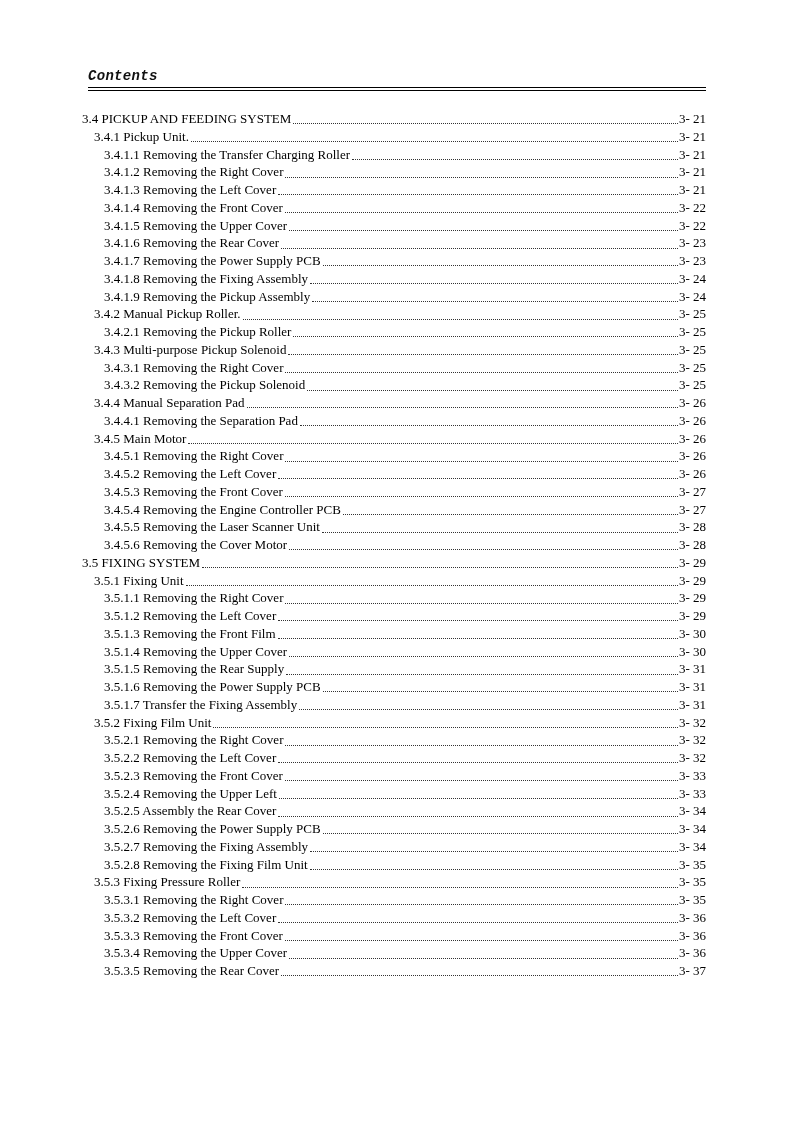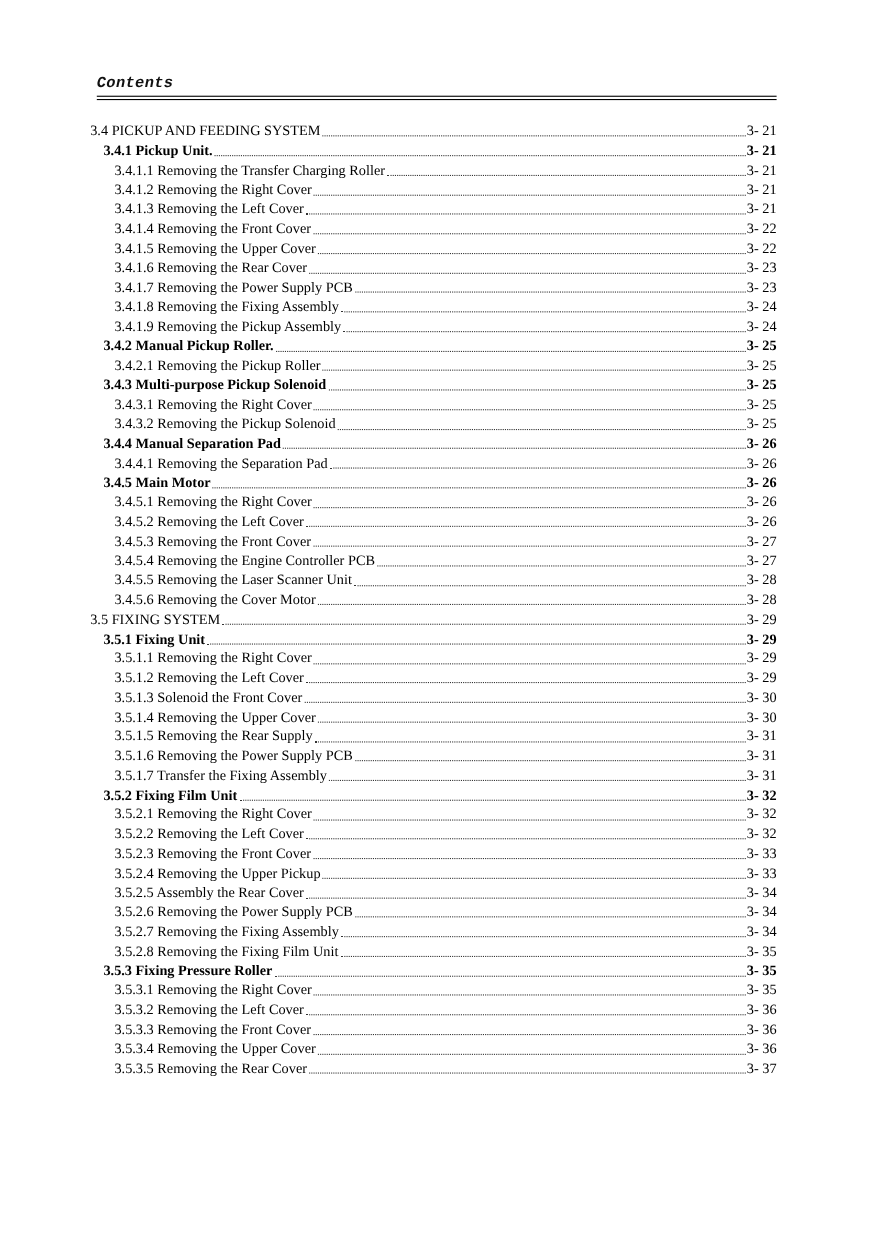--- a/index.html
+++ b/index.html
@@ -45,21 +45,21 @@
   }
   .toc-row {
     display: flex;
     align-items: flex-start;
     height: 17.75px;
     line-height: 17.75px;
     font-size: 13px;
     white-space: nowrap;
   }
   .toc-row.level-0 { padding-left: 0; }
-  .toc-row.level-1 { padding-left: 12px; font-weight: bold; }
+  .toc-row.level-1 { padding-left: 12px; }
   .toc-row.level-2 { padding-left: 22px; }
   .toc-label {
     flex: 0 0 auto;
   }
   .leader {
     flex: 1 1 auto;
     min-width: 8px;
     margin: 0 1px 3.5px 2px;
     border-bottom: 1px dotted #333333;
     align-self: stretch;
@@ -216,21 +216,21 @@
         <span class="toc-label">3.5.1.1 Removing the Right Cover</span>
         <span class="leader"></span>
         <span class="toc-page">3- 29</span>
       </div>
       <div class="toc-row level-2">
         <span class="toc-label">3.5.1.2 Removing the Left Cover</span>
         <span class="leader"></span>
         <span class="toc-page">3- 29</span>
       </div>
       <div class="toc-row level-2">
-        <span class="toc-label">3.5.1.3 Solenoid the Front Cover</span>
+        <span class="toc-label">3.5.1.3 Removing the Front Film</span>
         <span class="leader"></span>
         <span class="toc-page">3- 30</span>
       </div>
       <div class="toc-row level-2">
         <span class="toc-label">3.5.1.4 Removing the Upper Cover</span>
         <span class="leader"></span>
         <span class="toc-page">3- 30</span>
       </div>
       <div class="toc-row level-2">
         <span class="toc-label">3.5.1.5 Removing the Rear Supply</span>
@@ -261,21 +261,21 @@
         <span class="toc-label">3.5.2.2 Removing the Left Cover</span>
         <span class="leader"></span>
         <span class="toc-page">3- 32</span>
       </div>
       <div class="toc-row level-2">
         <span class="toc-label">3.5.2.3 Removing the Front Cover</span>
         <span class="leader"></span>
         <span class="toc-page">3- 33</span>
       </div>
       <div class="toc-row level-2">
-        <span class="toc-label">3.5.2.4 Removing the Upper Pickup</span>
+        <span class="toc-label">3.5.2.4 Removing the Upper Left</span>
         <span class="leader"></span>
         <span class="toc-page">3- 33</span>
       </div>
       <div class="toc-row level-2">
         <span class="toc-label">3.5.2.5 Assembly the Rear Cover</span>
         <span class="leader"></span>
         <span class="toc-page">3- 34</span>
       </div>
       <div class="toc-row level-2">
         <span class="toc-label">3.5.2.6 Removing the Power Supply PCB</span>

